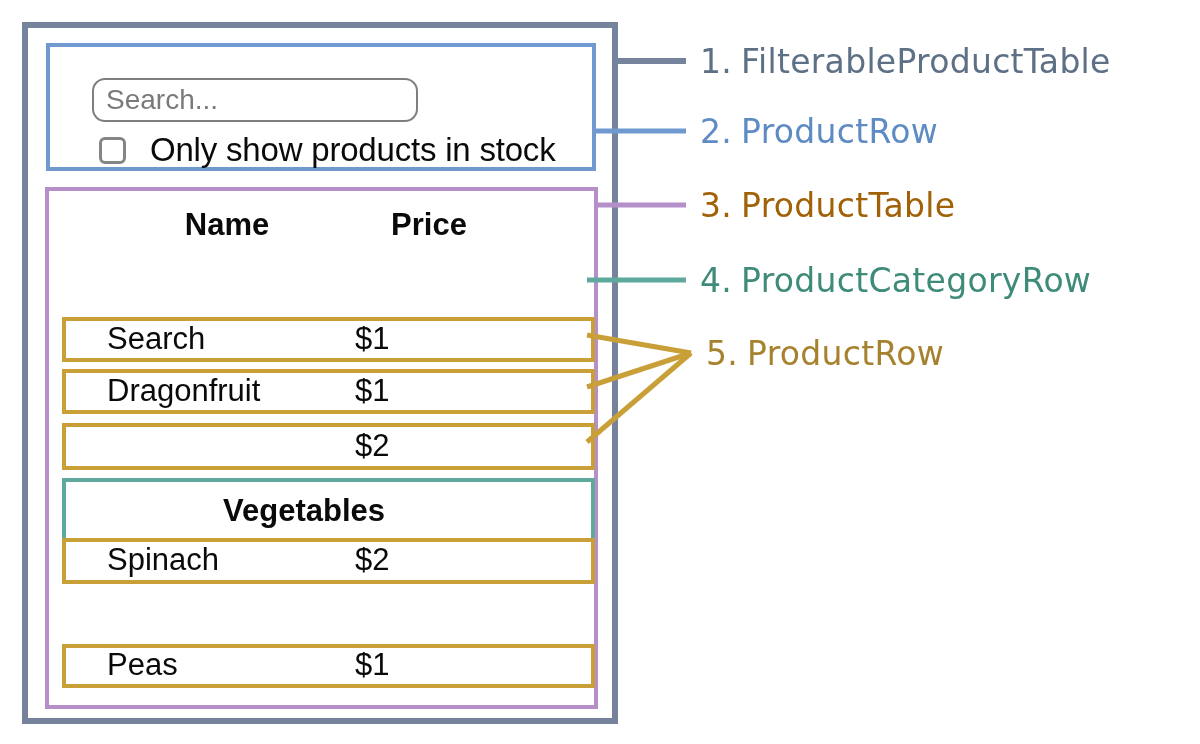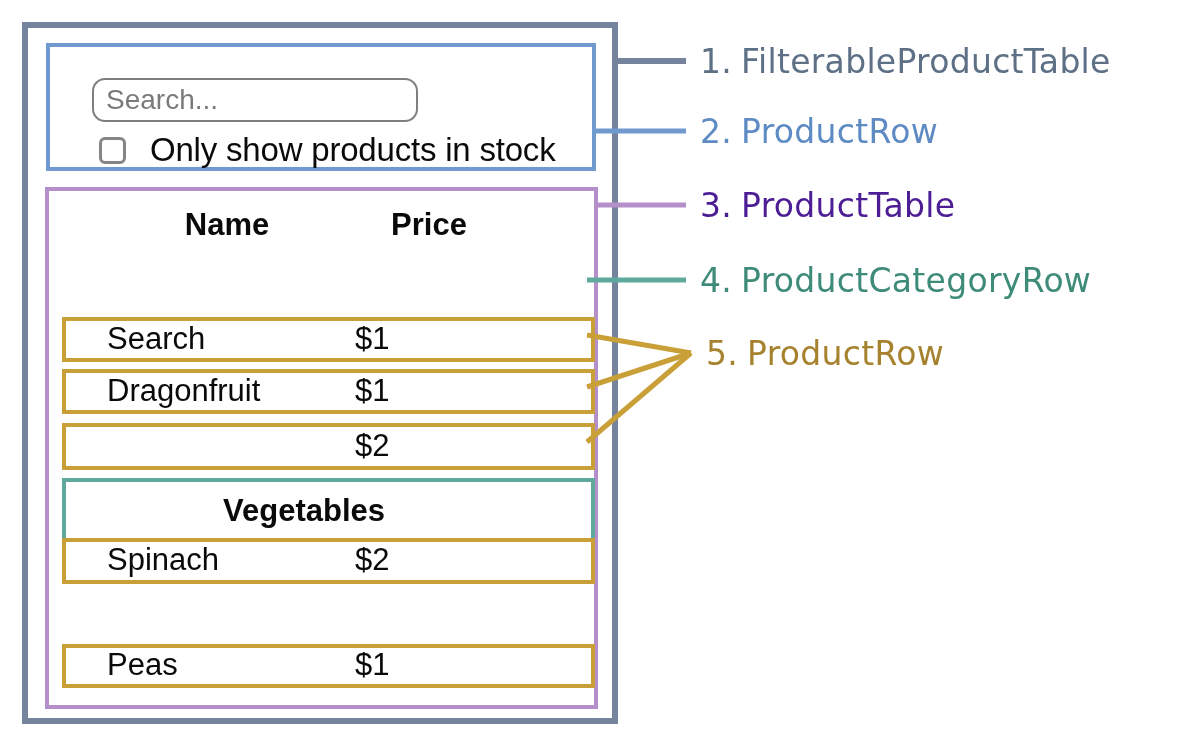--- a/index.html
+++ b/index.html
@@ -125,21 +125,21 @@
   <line x1="587" y1="387" x2="691" y2="353" stroke-width="5" stroke="#c99f37"></line>
   <line x1="587" y1="442" x2="691" y2="353" stroke-width="5" stroke="#c99f37"></line>
 </svg>
 
 <div class="legend-label" style="top: 61px; color: rgb(93, 112, 134);">
   <span class="num">1.</span><span>FilterableProductTable</span>
 </div>
 <div class="legend-label" style="top: 131px; color: rgb(94, 139, 196);">
   <span class="num">2.</span><span>ProductRow</span>
 </div>
-<div class="legend-label" style="top: 205px; color: #4c1d95;">
+<div class="legend-label" style="top: 205px; color: #a16207;">
   <span class="num">3.</span><span>ProductTable</span>
 </div>
 <div class="legend-label" style="top: 280px; color: rgb(63, 139, 122);">
   <span class="num">4.</span><span>ProductCategoryRow</span>
 </div>
 <div class="legend-label" style="top: 353px; left: 706px; color: rgb(167, 130, 46);">
   <span class="num">5.</span><span>ProductRow</span>
 </div>
 
 </body></html>

